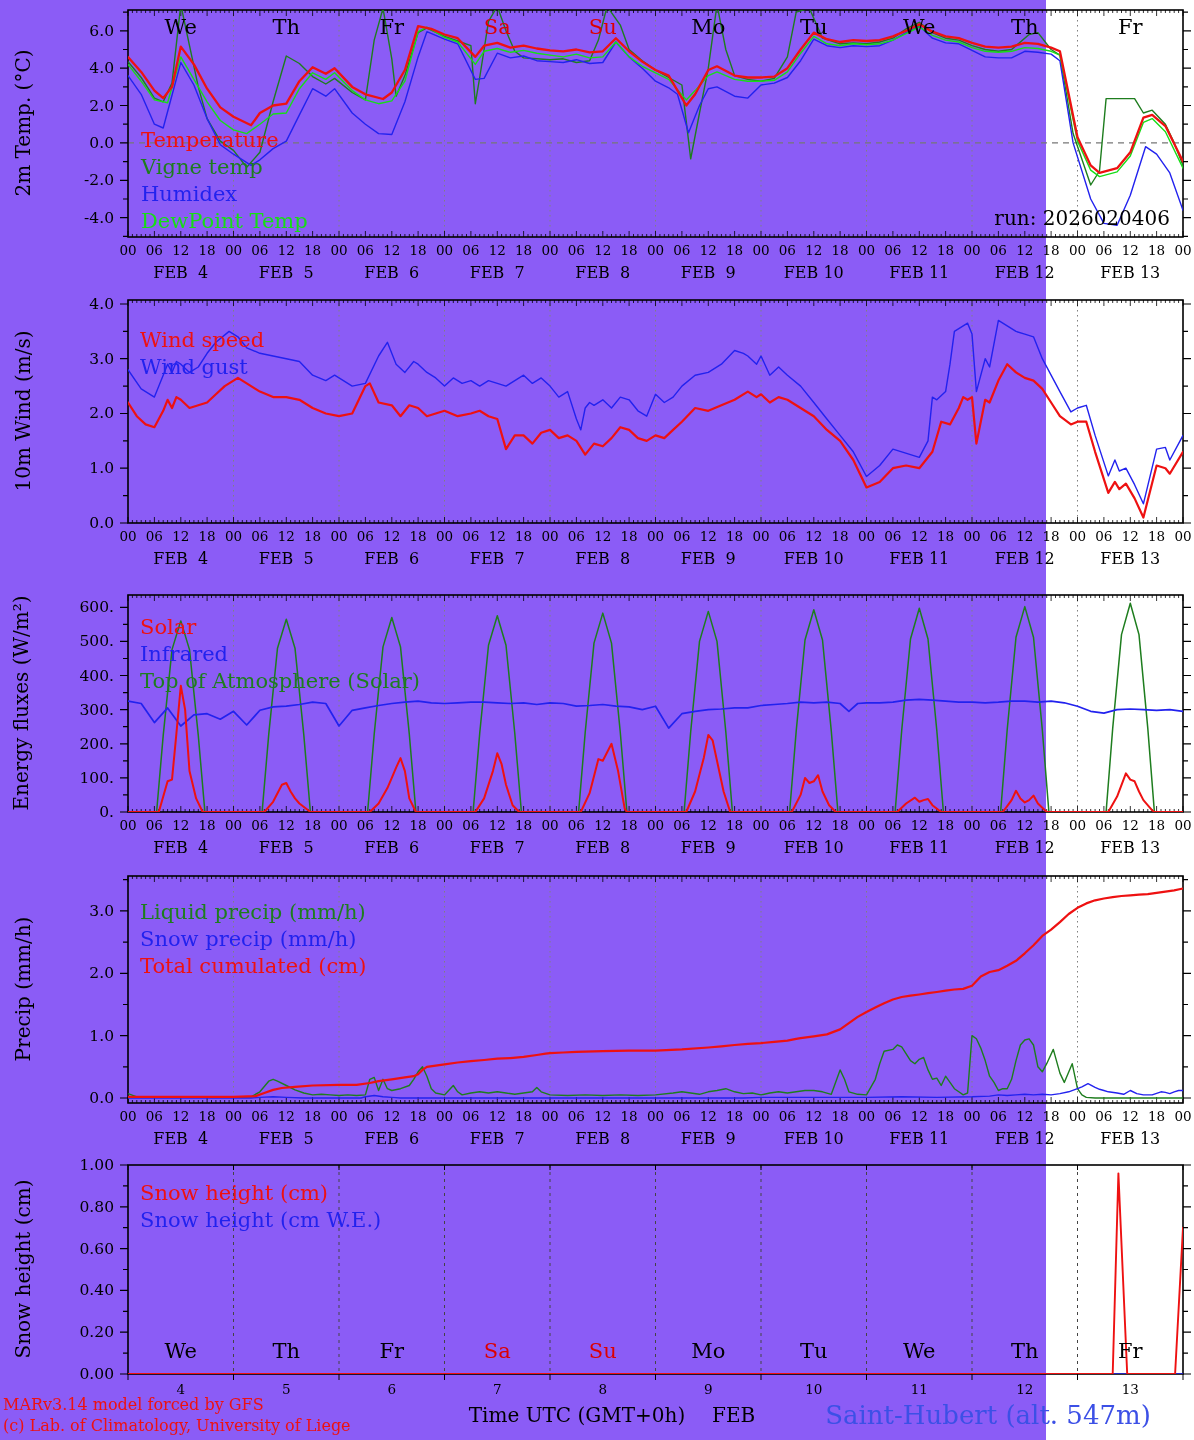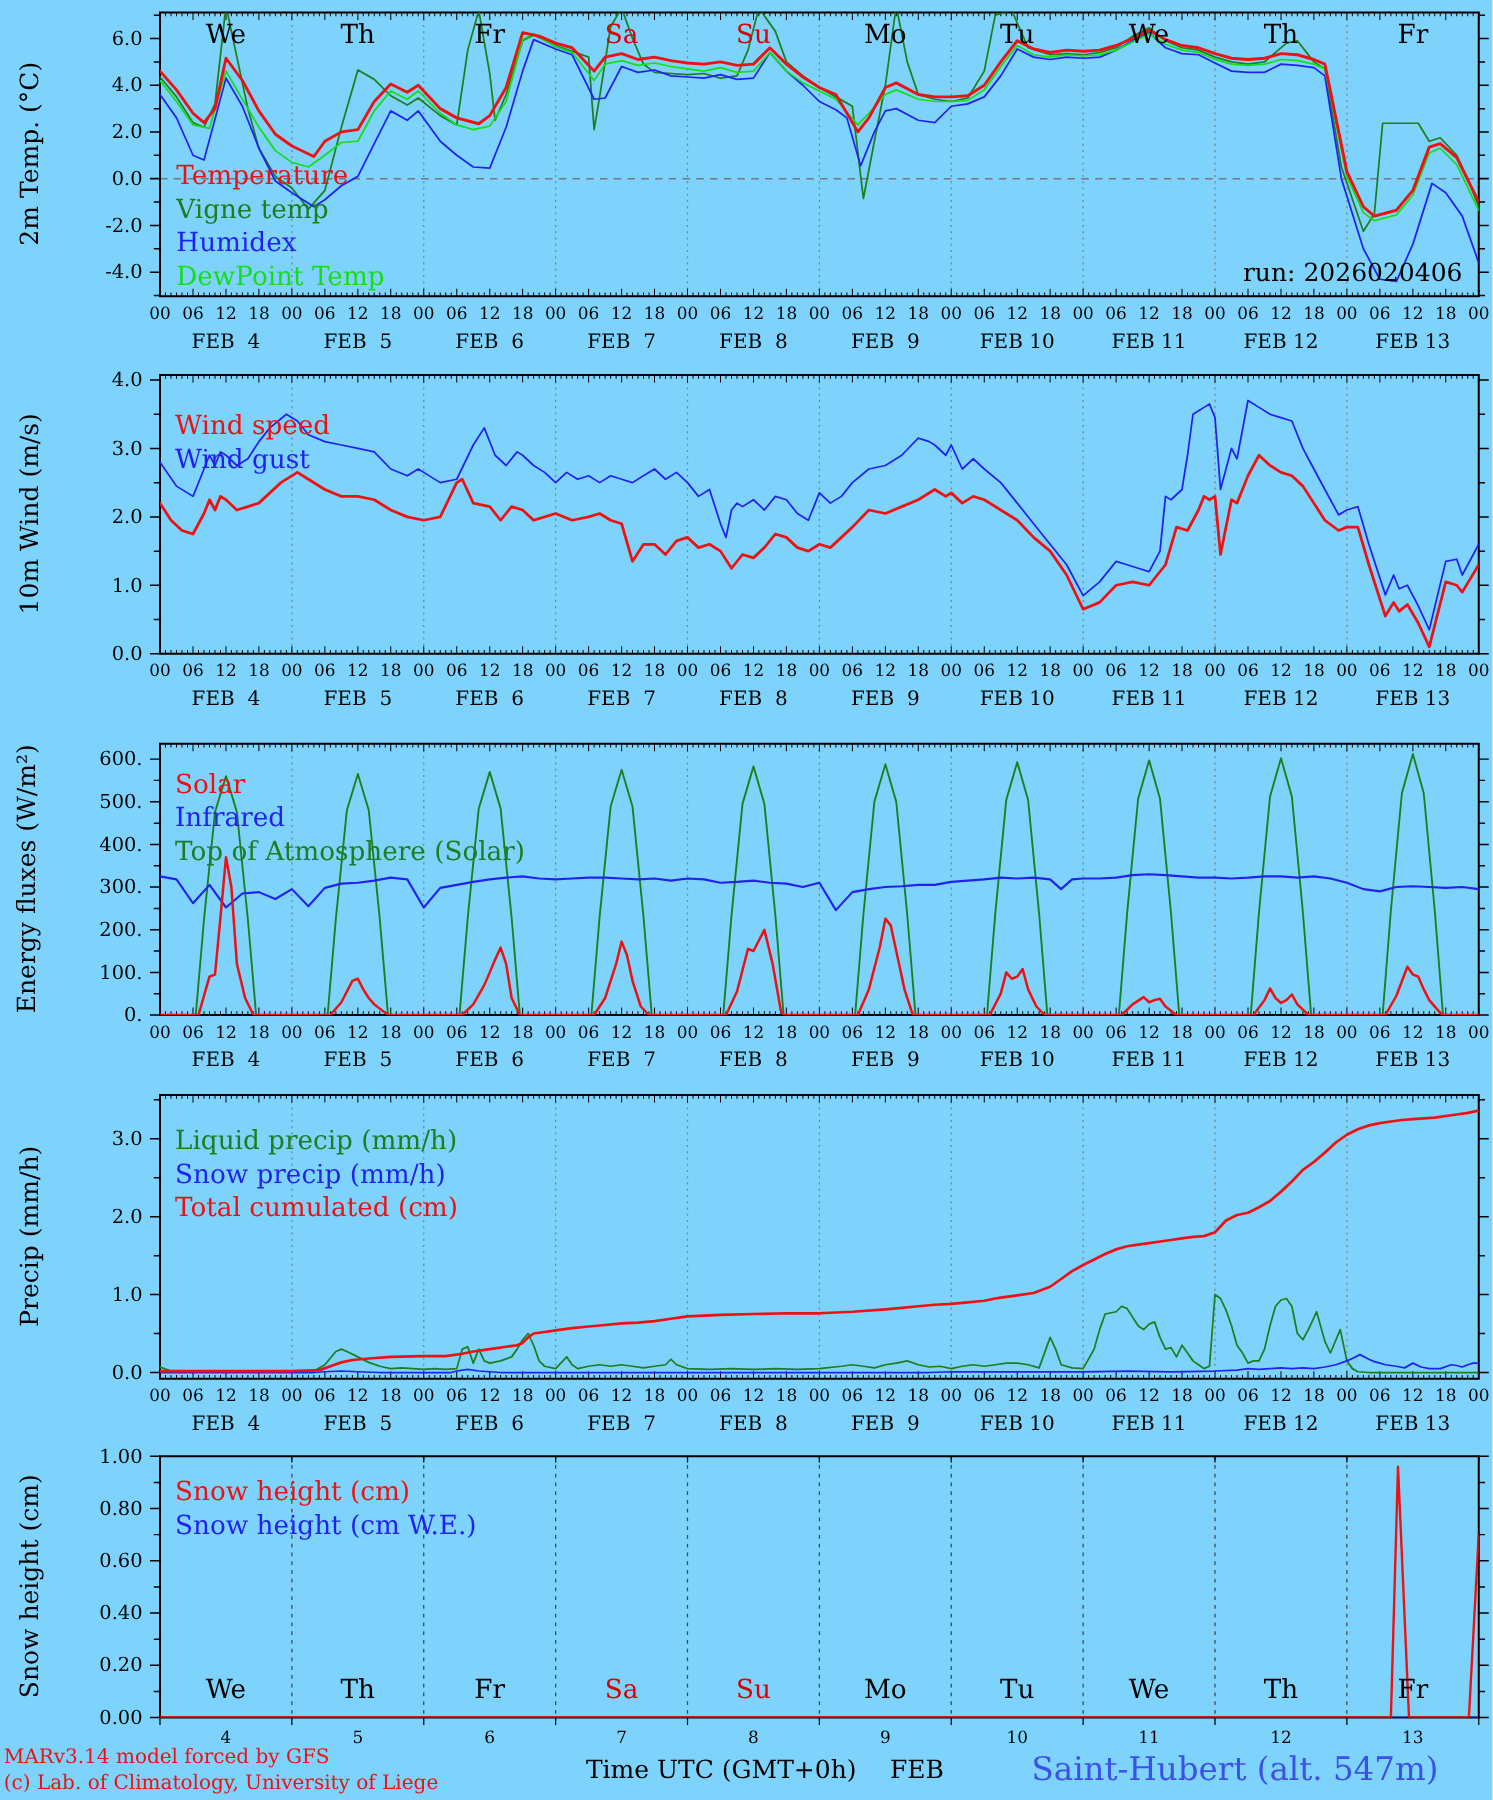--- a/index.html
+++ b/index.html
@@ -1,16 +1,16 @@
 <!DOCTYPE html>
 <html><head>
 <meta charset="utf-8">
 <style>
   html,body{margin:0;padding:0;background:#ffffff;}
-  #stage{position:relative;width:1194px;height:1440px;background:#7dd3fc;
+  #stage{position:relative;width:1046px;height:1440px;background:#8b5cf6;
          font-family:"DejaVu Serif","Liberation Serif",serif;}
   svg text{font-family:"DejaVu Serif","Liberation Serif",serif;}
   .ytitle{font-size:20px;fill:#000;}
   .legend{font-size:21px;}
   .caption-red{font-size:16px;}
   .caption-black{font-size:20px;fill:#000;}
   .station{font-size:26px;}
   .runlab{font-size:20px;fill:#000;}
 </style>
 </head>

